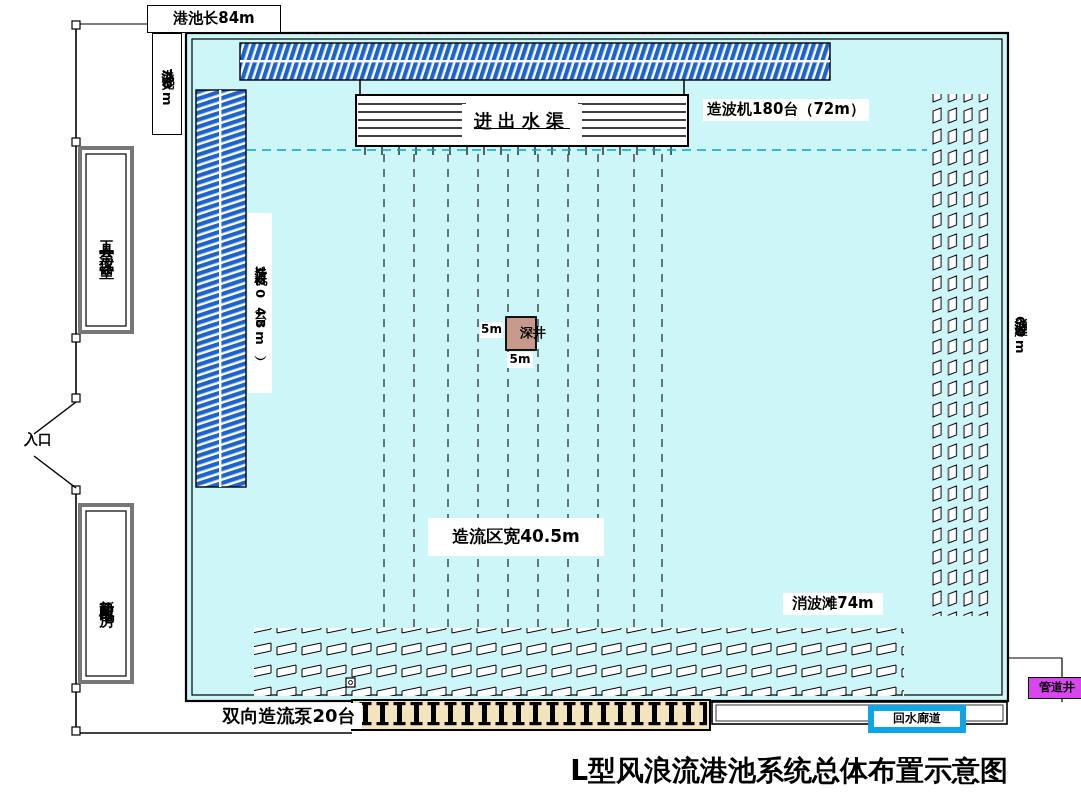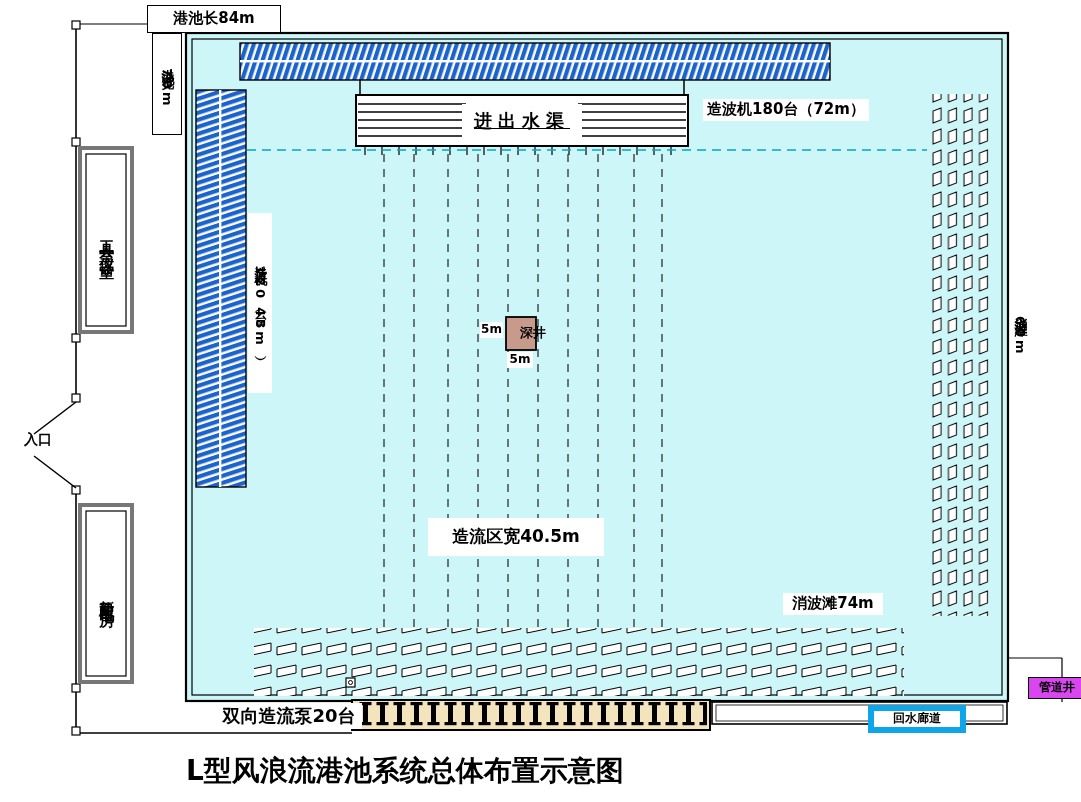--- a/index.html
+++ b/index.html
@@ -4,21 +4,21 @@
 <style>
   html,body{margin:0;padding:0;background:#fff;}
   .stage{position:relative;width:1081px;height:802px;background:#fff;overflow:hidden;
          font-family:"DejaVu Sans","Liberation Sans",sans-serif;}
   svg.layer{position:absolute;left:0;top:0;}
   .lbl{position:absolute;display:flex;align-items:center;justify-content:center;
        font-weight:bold;color:#000;line-height:1.15;white-space:nowrap;}
   .boxed{background:#fff;border:1.5px solid #000;}
   .whitebg{background:#fff;}
   .vert{writing-mode:vertical-rl;text-orientation:mixed;letter-spacing:3px;}
-  .title{position:absolute;left:186px;top:752px;width:822px;text-align:left;
+  .title{position:absolute;left:186px;top:752px;width:822px;text-align:right;
          font-size:28px;font-weight:bold;color:#000;}
 </style>
 </head>
 <body>
 
 <div class="stage">
 
   <svg class="layer" width="1081" height="802">
     <defs>
       <pattern id="hatchTop" patternUnits="userSpaceOnUse" width="7" height="37" patternTransform="skewX(-18)">

